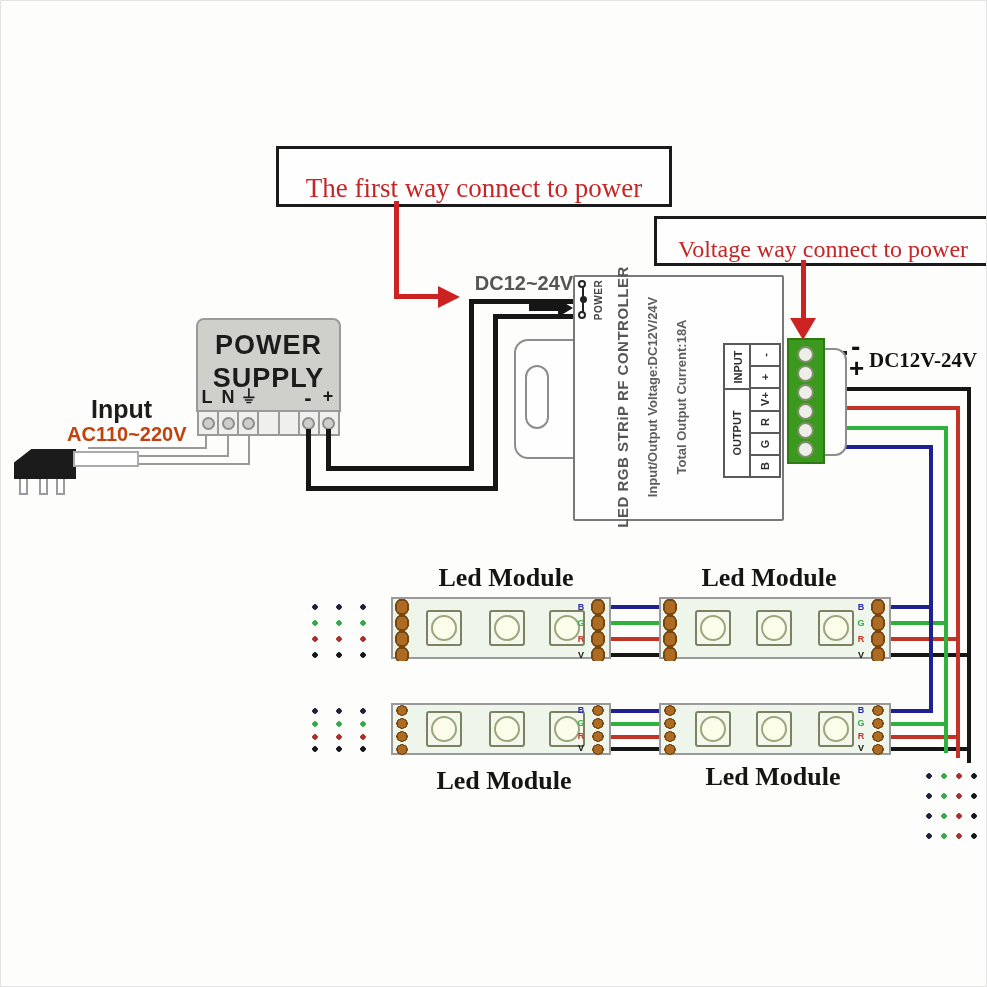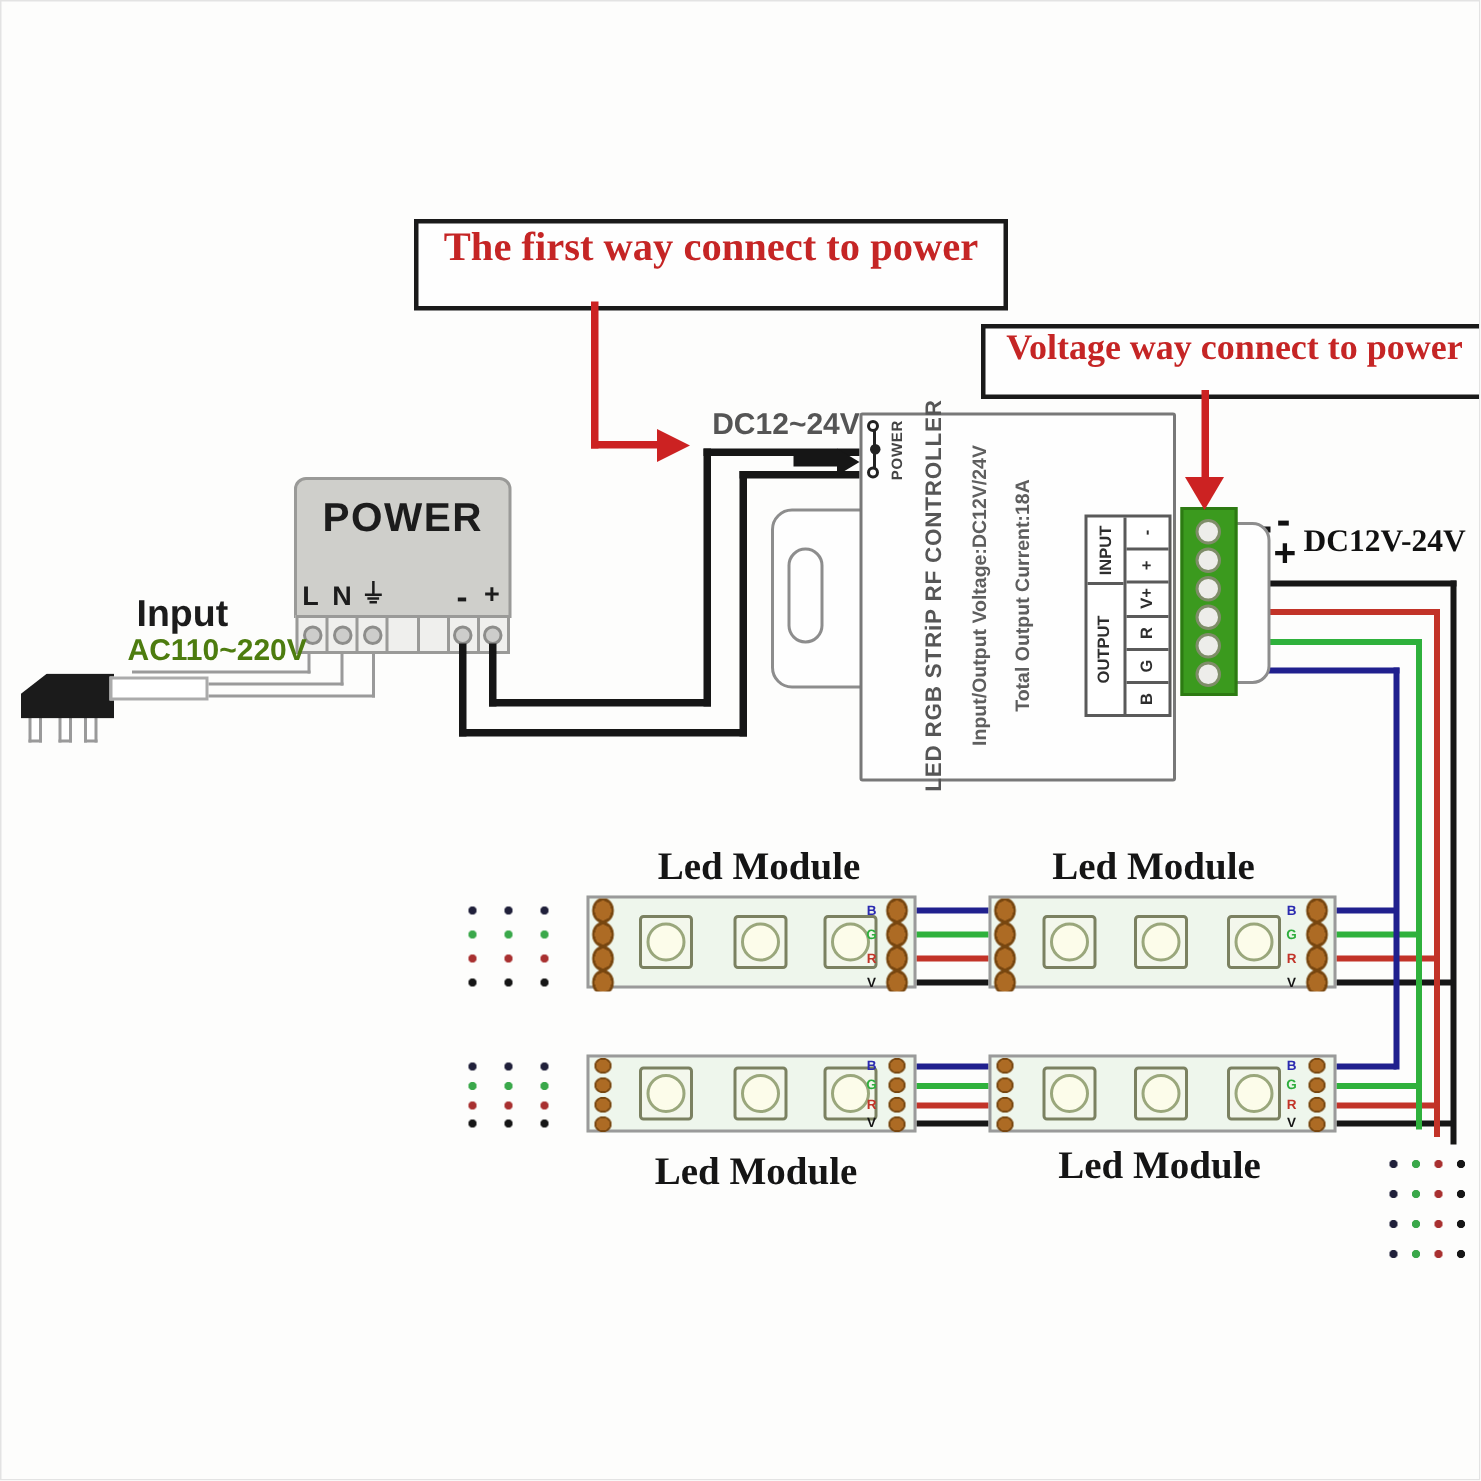--- a/index.html
+++ b/index.html
@@ -8,22 +8,22 @@
   .abs{position:absolute;}
   
   .wire{position:absolute;}
   .wk{background:#161616;}
   .wr{background:#c23328;}
   .wg{background:#2fb13c;}
   .wb{background:#20208e;}
   .wthin{background:#9a9a9a;}
   .red{background:#cc2222;}
   
-  .callout{position:absolute;border:3px solid #1a1a1a;background:#fefefe;display:flex;align-items:flex-start;justify-content:center;
-           font-family:"Liberation Serif",serif;font-weight:bold;color:#c52525;}
+  .callout{position:absolute;border:3px solid #1a1a1a;background:#fefefe;display:flex;align-items:flex-end;justify-content:center;
+           font-family:"Liberation Serif",serif;font-weight:normal;color:#c52525;}
   
   .tri{position:absolute;width:0;height:0;}
   
   .psbox{position:absolute;left:195px;top:317px;width:145px;height:94px;background:#cfcfcb;border:2px solid #9a9a98;
          border-radius:8px 8px 0 0;box-sizing:border-box;text-align:center;font-weight:bold;font-size:27px;line-height:1.22;
          padding-top:9px;color:#1c1c1c;letter-spacing:1px;}
   .pstrip{position:absolute;left:196px;top:409px;width:143px;height:26px;display:flex;border:2px solid #9a9a98;background:#efefed;box-sizing:border-box;}
   .cell{flex:1;border-right:2px solid #9a9a98;display:flex;align-items:center;justify-content:center;}
   .cell:last-child{border-right:none;}
   .pin{width:9px;height:9px;border-radius:50%;background:#cdcdcb;border:2px solid #8d8d8b;}
@@ -81,20 +81,21 @@
 
   <div class="wire red" style="left:393px;top:200px;width:5px;height:98px;z-index:6;"></div>
   <div class="wire red" style="left:393px;top:293px;width:45px;height:5px;z-index:6;"></div>
   <div class="tri" style="left:437px;top:285px;border-top:11px solid transparent;border-bottom:11px solid transparent;border-left:22px solid #cc2222;z-index:6;"></div>
 
   <div class="wire red" style="left:800px;top:259px;width:5px;height:60px;z-index:6;"></div>
   <div class="tri" style="left:789px;top:317px;border-left:13px solid transparent;border-right:13px solid transparent;border-top:22px solid #cc2222;z-index:6;"></div>
 
   <div class="psbox">
     <div>POWER</div>
+    <div>SUPPLY</div>
   </div>
   <div class="pstrip">
     <div class="cell">
         <div class="pin"></div>
       </div>
     <div class="cell">
         <div class="pin"></div>
       </div>
     <div class="cell">
         <div class="pin"></div>
@@ -108,21 +109,21 @@
         <div class="pin"></div>
       </div>
   </div>
   <div class="tlabel" style="left:197px;top:386px;">L</div>
   <div class="tlabel" style="left:218px;top:386px;">N</div>
   <div class="tlabel" style="left:239px;top:385px;font-family:'DejaVu Sans',sans-serif;">⏚</div>
   <div class="tlabel" style="left:298px;top:384px;font-size:22px;">-</div>
   <div class="tlabel" style="left:318px;top:385px;">+</div>
 
   <div class="abs" style="left:90px;top:394px;font-size:25px;font-weight:bold;color:#1c1c1c;">Input</div>
-  <div class="abs" style="left:84px;top:422px;font-size:20px;font-weight:bold;color:#4d7c0f;">AC110~220V</div>
+  <div class="abs" style="left:66px;top:422px;font-size:20px;font-weight:bold;color:#c2410c;">AC110~220V</div>
 
   <div class="plugbody"></div>
   <div class="prong" style="left:18px;top:476px;"></div>
   <div class="prong" style="left:38px;top:476px;"></div>
   <div class="prong" style="left:55px;top:476px;"></div>
   <div class="cable"></div>
 
   <div class="wire wthin" style="left:87px;top:446px;width:119px;height:2px;"></div>
   <div class="wire wthin" style="left:87px;top:454px;width:141px;height:2px;"></div>
   <div class="wire wthin" style="left:87px;top:462px;width:162px;height:2px;"></div>

